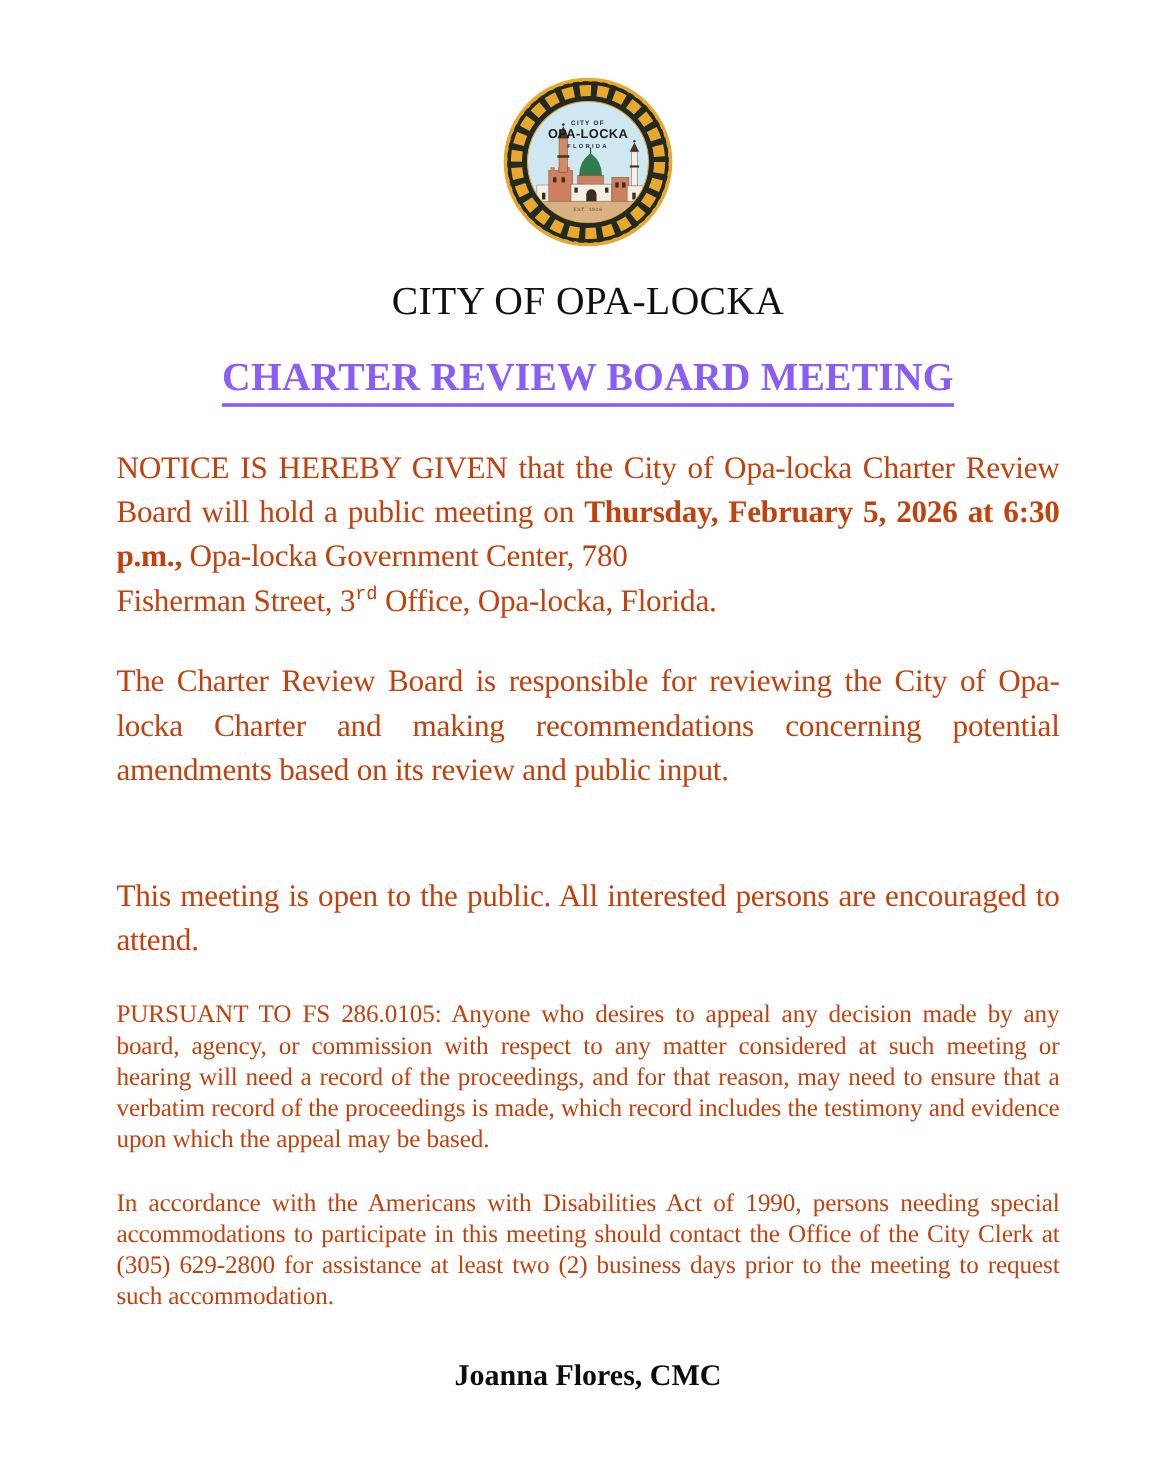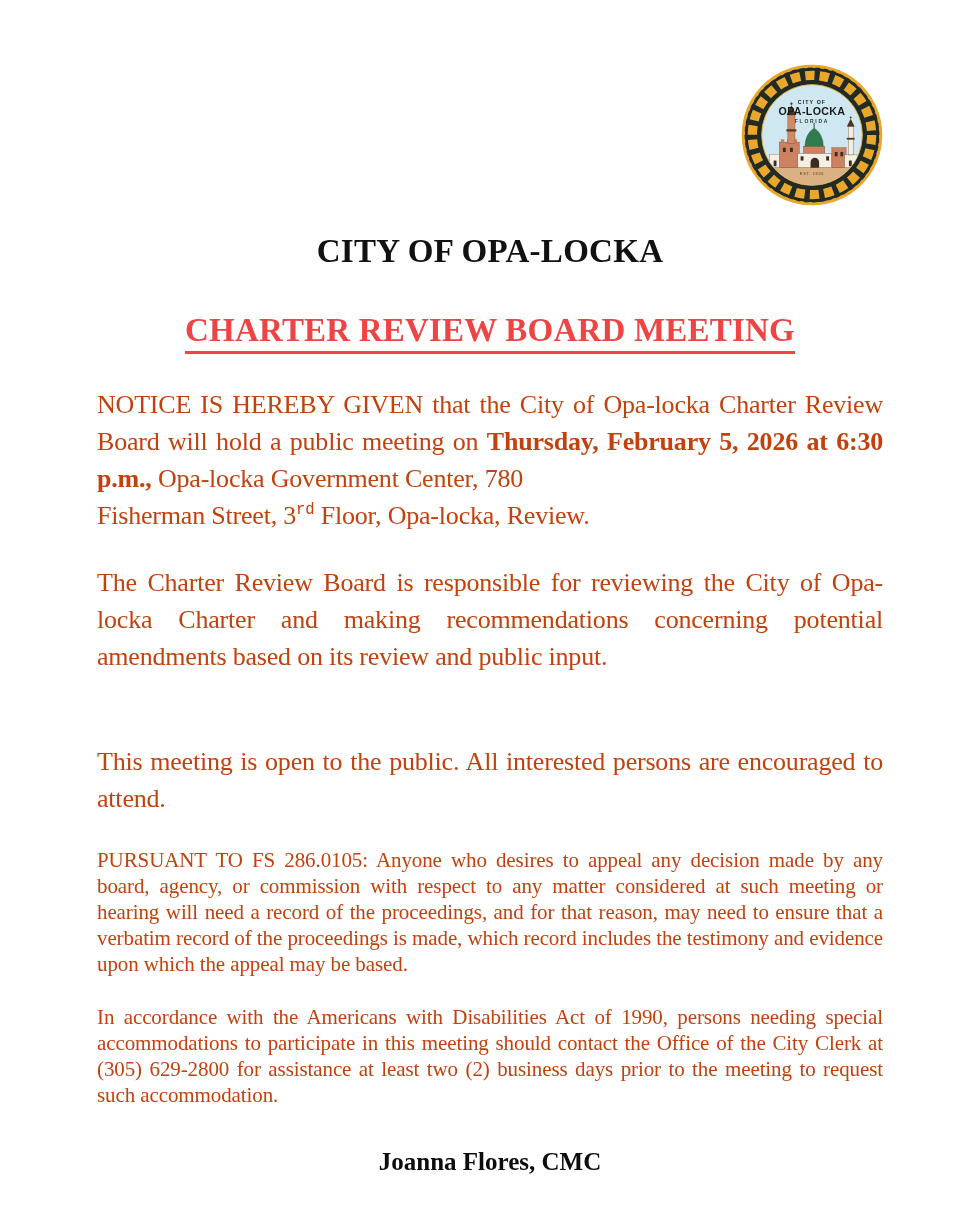--- a/index.html
+++ b/index.html
@@ -6,30 +6,30 @@
   html, body { background: #ffffff; }
   .page {
     width: 980px;
     min-height: 1222px;
     margin: 0 auto;
     background: #ffffff;
     padding: 64px 97px 40px 97px;
     font-family: "Liberation Serif", "DejaVu Serif", serif;
     color: #111111;
   }
-  .logo-wrap { text-align: right; margin-bottom: 20px; }
+  .logo-wrap { text-align: center; margin-bottom: 20px; }
   .logo-wrap svg { display: inline-block; }
   .doc-title {
     text-align: center;
     font-size: 33px;
-    font-weight: bold;
+    font-weight: normal;
     line-height: 1.32;
     letter-spacing: 0.3px;
     color: #111111;
-    margin-bottom: 38px;
+    margin-bottom: 22px;
   }
   .doc-heading {
     text-align: center;
     font-size: 33px;
     font-weight: bold;
     letter-spacing: 0.2px;
     margin-bottom: 32px;
   }
   .doc-heading .underlined {
     display: inline-block;
@@ -137,27 +137,27 @@
       <text class="seal-text" x="100" y="72" font-size="15" font-weight="900" letter-spacing="0.5" text-anchor="middle" fill="#1a1a1a">OPA-LOCKA</text>
       <text class="seal-text" x="100" y="83" font-size="7" font-weight="bold" letter-spacing="2.5" text-anchor="middle" fill="#333333">FLORIDA</text>
       <text class="seal-text" x="100" y="157" font-size="5.5" letter-spacing="1" text-anchor="middle" fill="#4a3a28">EST. 1926</text>
     </svg>
   </div>
 
   <h1 class="doc-title">
     <div>CITY OF OPA-LOCKA</div>
   </h1>
 
-  <h2 class="doc-heading" style="color: #ef4444;">
+  <h2 class="doc-heading" style="color: #8b5cf6;">
     <span class="underlined">CHARTER REVIEW BOARD MEETING</span>
   </h2>
 
   <p class="body-par">
     <span>NOTICE IS HEREBY GIVEN that the City of Opa-locka Charter Review Board will hold a public meeting on </span><strong>Thursday, February 5, 2026 at 6:30 p.m.,</strong><span> Opa-locka Government Center, 780</span><br>
-    <span>Fisherman Street, 3</span><sup>rd</sup><span> Floor, Opa-locka, Review.</span>
+    <span>Fisherman Street, 3</span><sup>rd</sup><span> Office, Opa-locka, Florida.</span>
   </p>
 
   <p class="body-par">The Charter Review Board is responsible for reviewing the City of Opa-locka Charter and making recommendations concerning potential amendments based on its review and public input.</p>
 
   <p class="body-par gap-above">This meeting is open to the public. All interested persons are encouraged to attend.</p>
 
   <p class="fine-print">PURSUANT TO FS 286.0105: Anyone who desires to appeal any decision made by any board, agency, or commission with respect to any matter considered at such meeting or hearing will need a record of the proceedings, and for that reason, may need to ensure that a verbatim record of the proceedings is made, which record includes the testimony and evidence upon which the appeal may be based.</p>
   <p class="fine-print last">In accordance with the Americans with Disabilities Act of 1990, persons needing special accommodations to participate in this meeting should contact the Office of the City Clerk at (305) 629-2800 for assistance at least two (2) business days prior to the meeting to request such accommodation.</p>
 
   <div class="signature">

